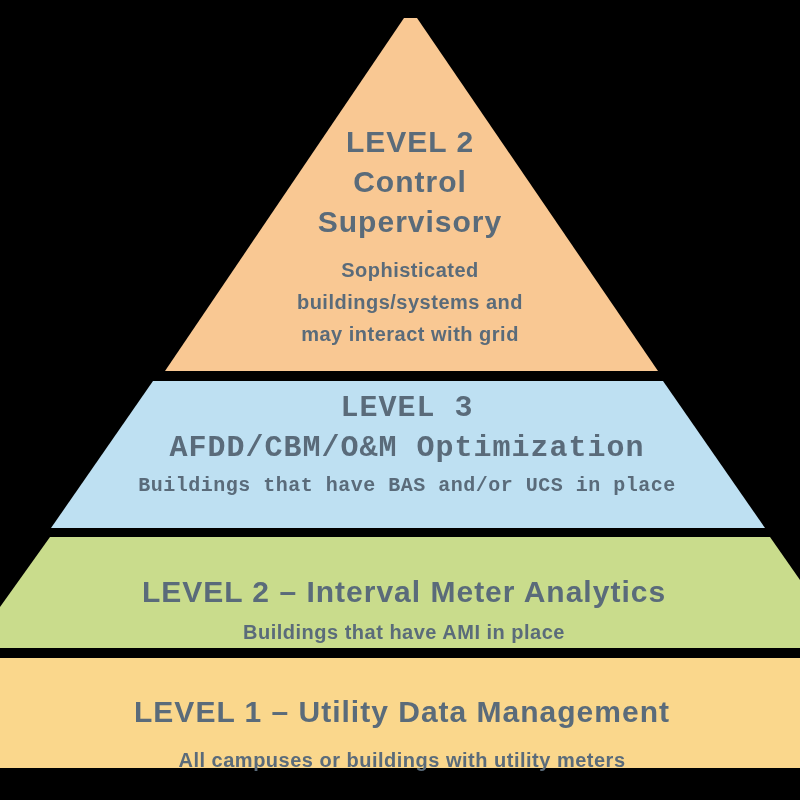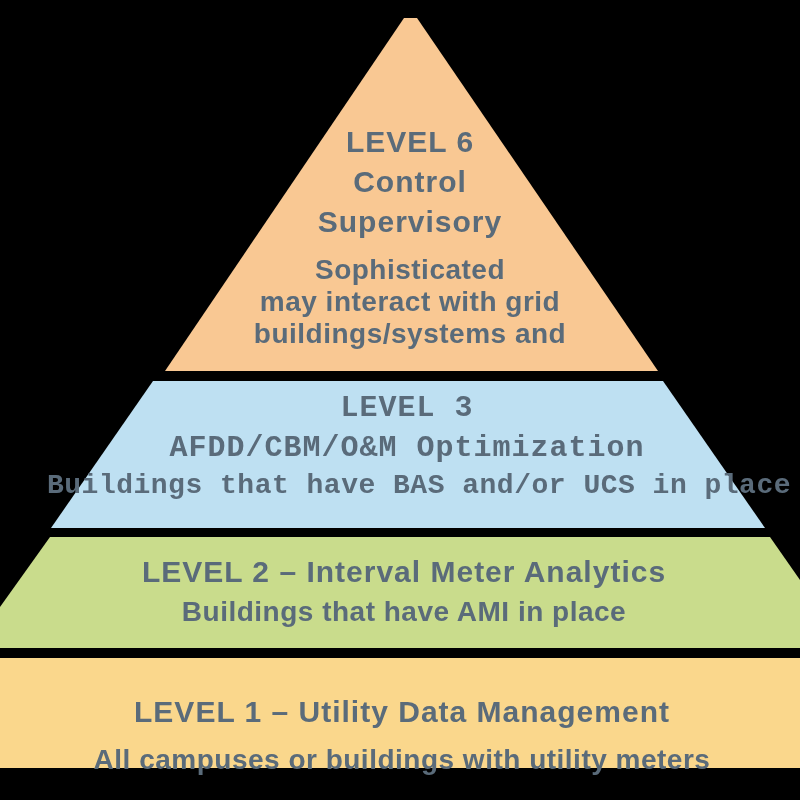--- a/index.html
+++ b/index.html
@@ -30,56 +30,56 @@
   .heading-line {
     font-size: 30px;
     line-height: 40px;
     letter-spacing: 1px;
     white-space: nowrap;
   }
   .desc {
     margin-top: 10px;
   }
   .desc-line {
-    font-size: 28px;
+    font-size: 20px;
     line-height: 32px;
     letter-spacing: 0.5px;
     white-space: nowrap;
   }
   .lvl4 { left: 410px; top: 122px; width: 440px; }
   .lvl4 .desc { margin-top: 12px; }
   .lvl3 { left: 407px; top: 388px; width: 720px; font-family: Liberation Mono, monospace; }
   .lvl3 .desc { margin-top: 2px; }
-  .lvl2 { left: 404px; top: 552px; width: 760px; }
+  .lvl2 { left: 404px; top: 572px; width: 760px; }
   .lvl2 .desc { margin-top: 4px; text-align: center; }
   .lvl1 { left: 402px; top: 692px; width: 780px; }
   .lvl1 .desc { margin-top: 12px; }
 </style>
 </head>
 <body>
 
 <div class="canvas">
 
   <svg class="shapes" width="800" height="800" viewBox="0 0 800 800">
     <polygon points="404,18 417,18 658,371 165,371" fill="#F9C893"></polygon>
     <polygon points="153,381 663,381 765,528 51,528" fill="#BEE0F2"></polygon>
     <polygon points="50,537 770,537 800,580 800,648 0,648 0,607" fill="#C9DC8C"></polygon>
     <polygon points="0,658 800,658 800,768 0,768" fill="#FAD78C"></polygon>
   </svg>
 
   <div class="txt lvl4">
     <div class="heading">
-      <div class="heading-line">LEVEL 6</div>
+      <div class="heading-line">LEVEL 2</div>
       <div class="heading-line">Control</div>
       <div class="heading-line">Supervisory</div>
     </div>
     <div class="desc">
       <div class="desc-line">Sophisticated</div>
+      <div class="desc-line">buildings/systems and</div>
       <div class="desc-line">may interact with grid</div>
-      <div class="desc-line">buildings/systems and</div>
     </div>
   </div>
 
   <div class="txt lvl3">
     <div class="heading">
       <div class="heading-line">LEVEL 3</div>
       <div class="heading-line">AFDD/CBM/O&amp;M Optimization</div>
     </div>
     <div class="desc">
       <div class="desc-line">Buildings that have BAS and/or UCS in place</div>

